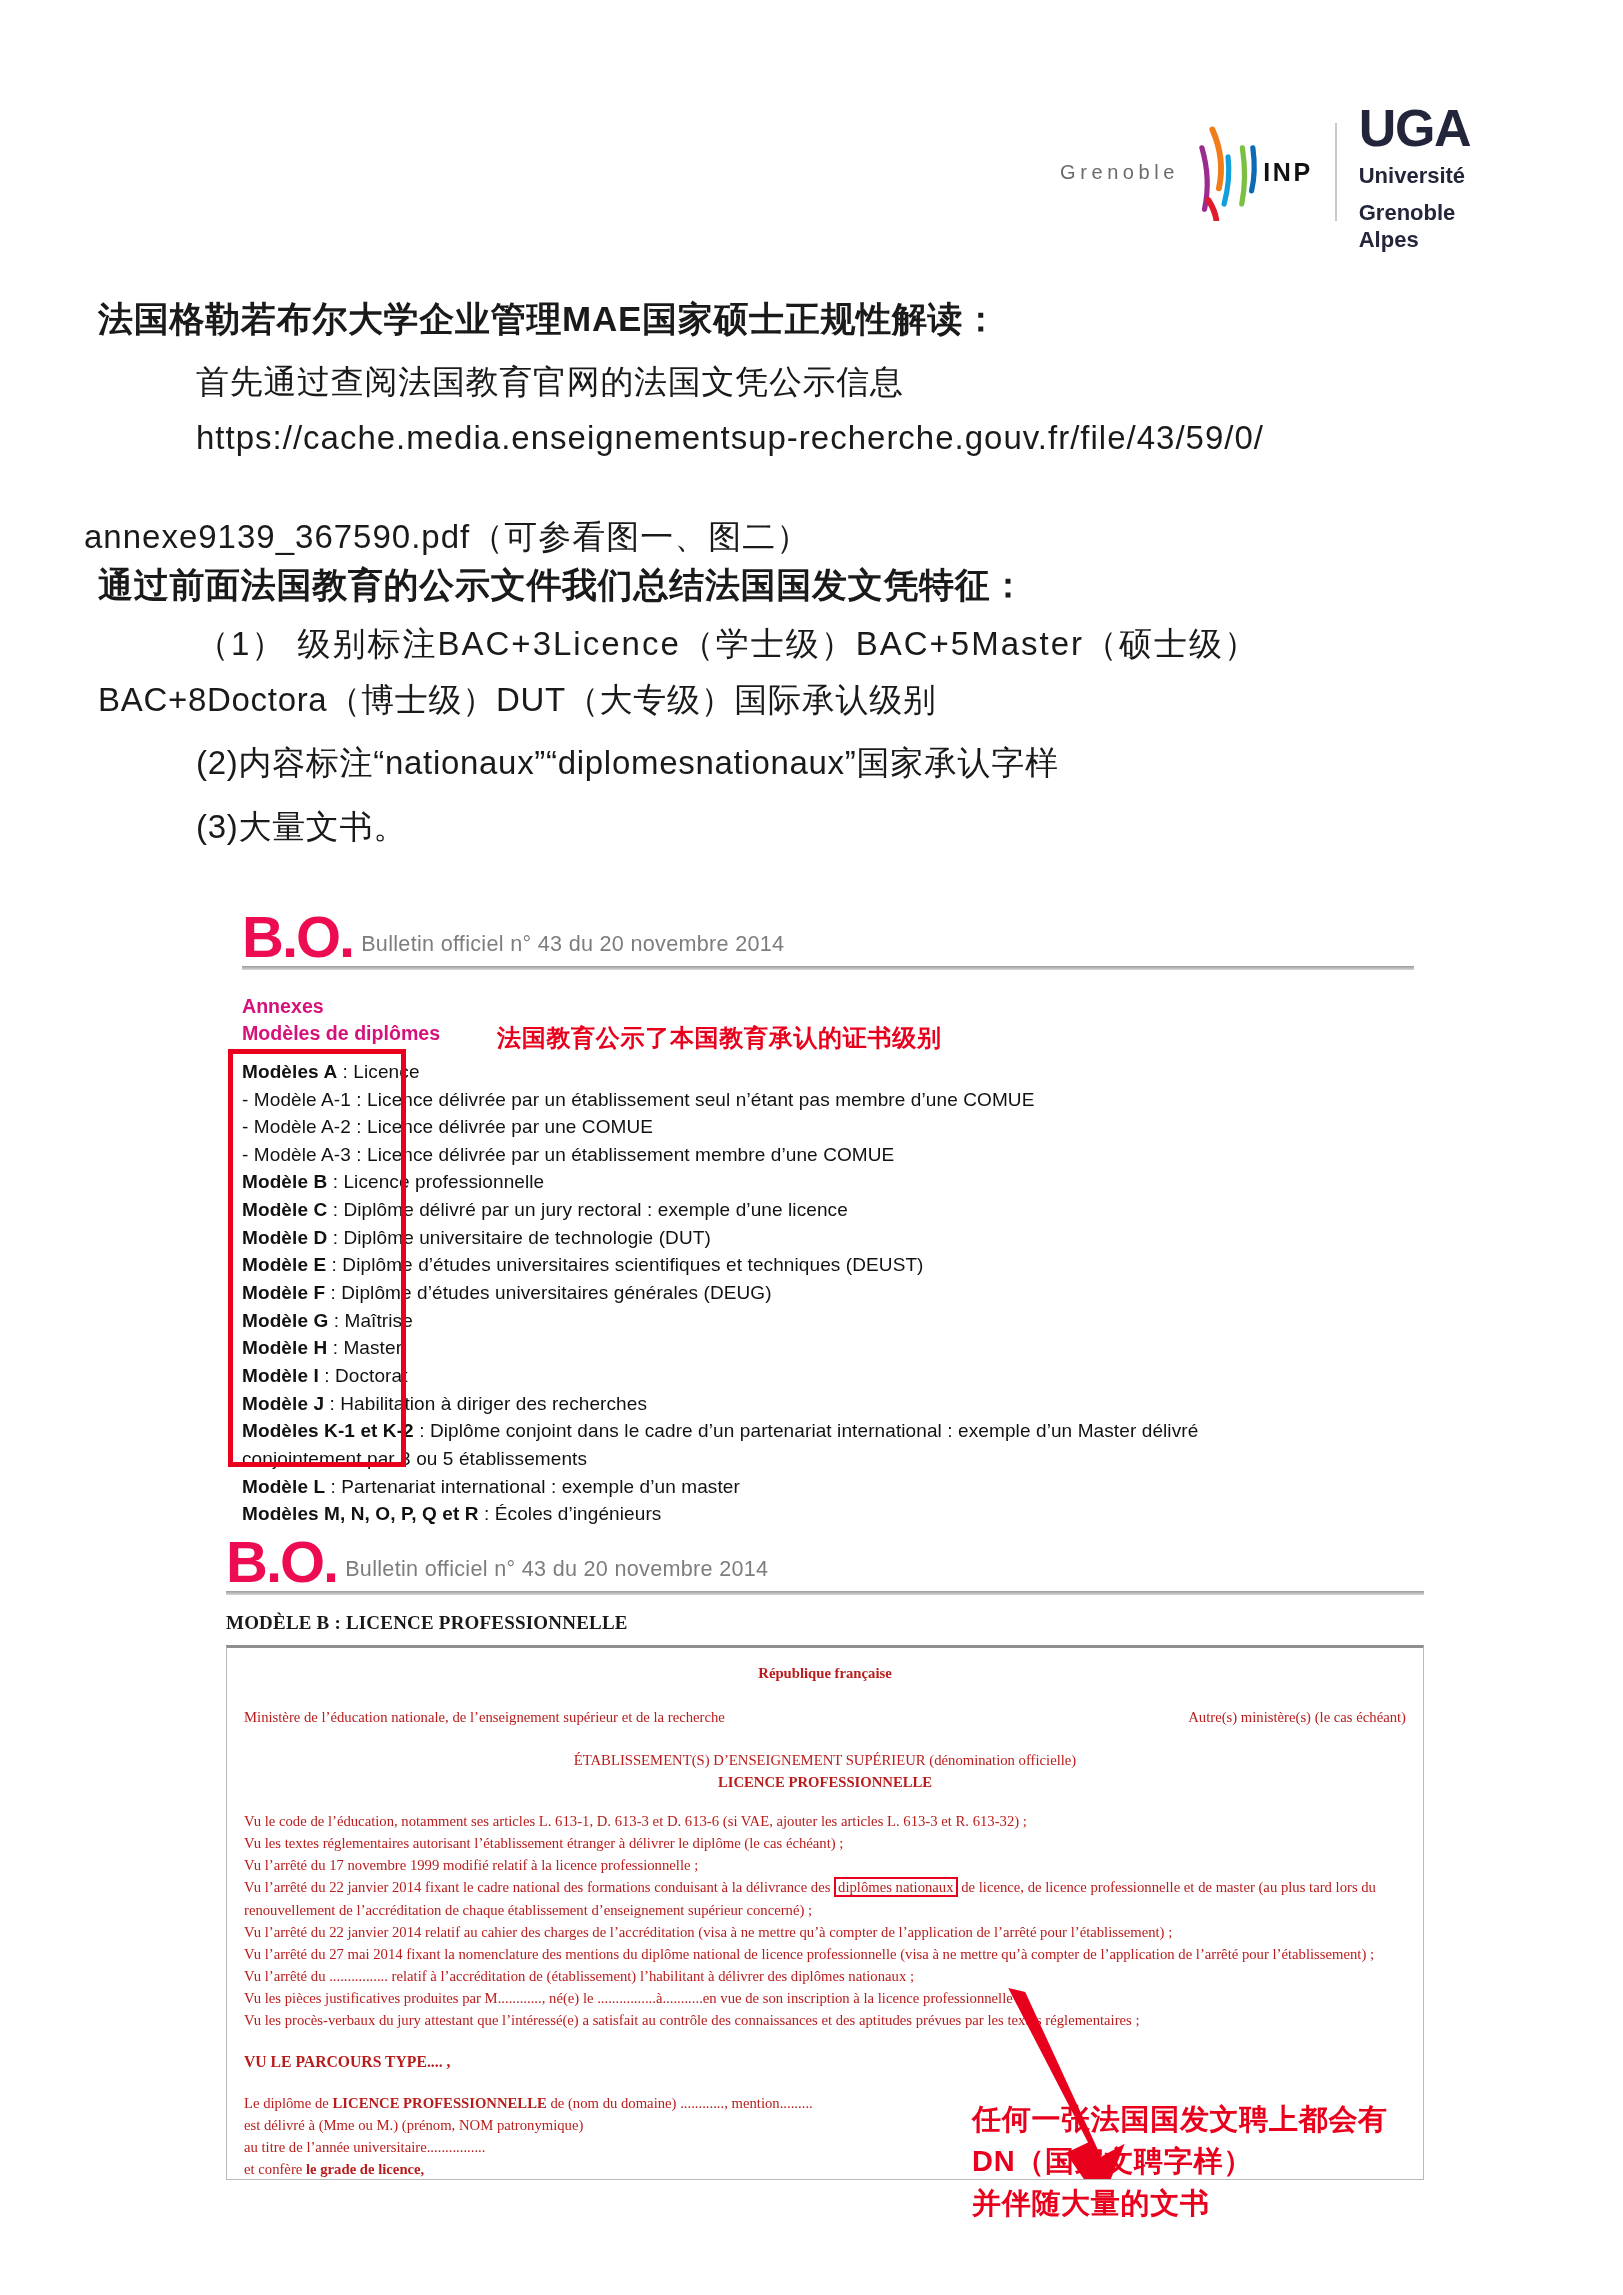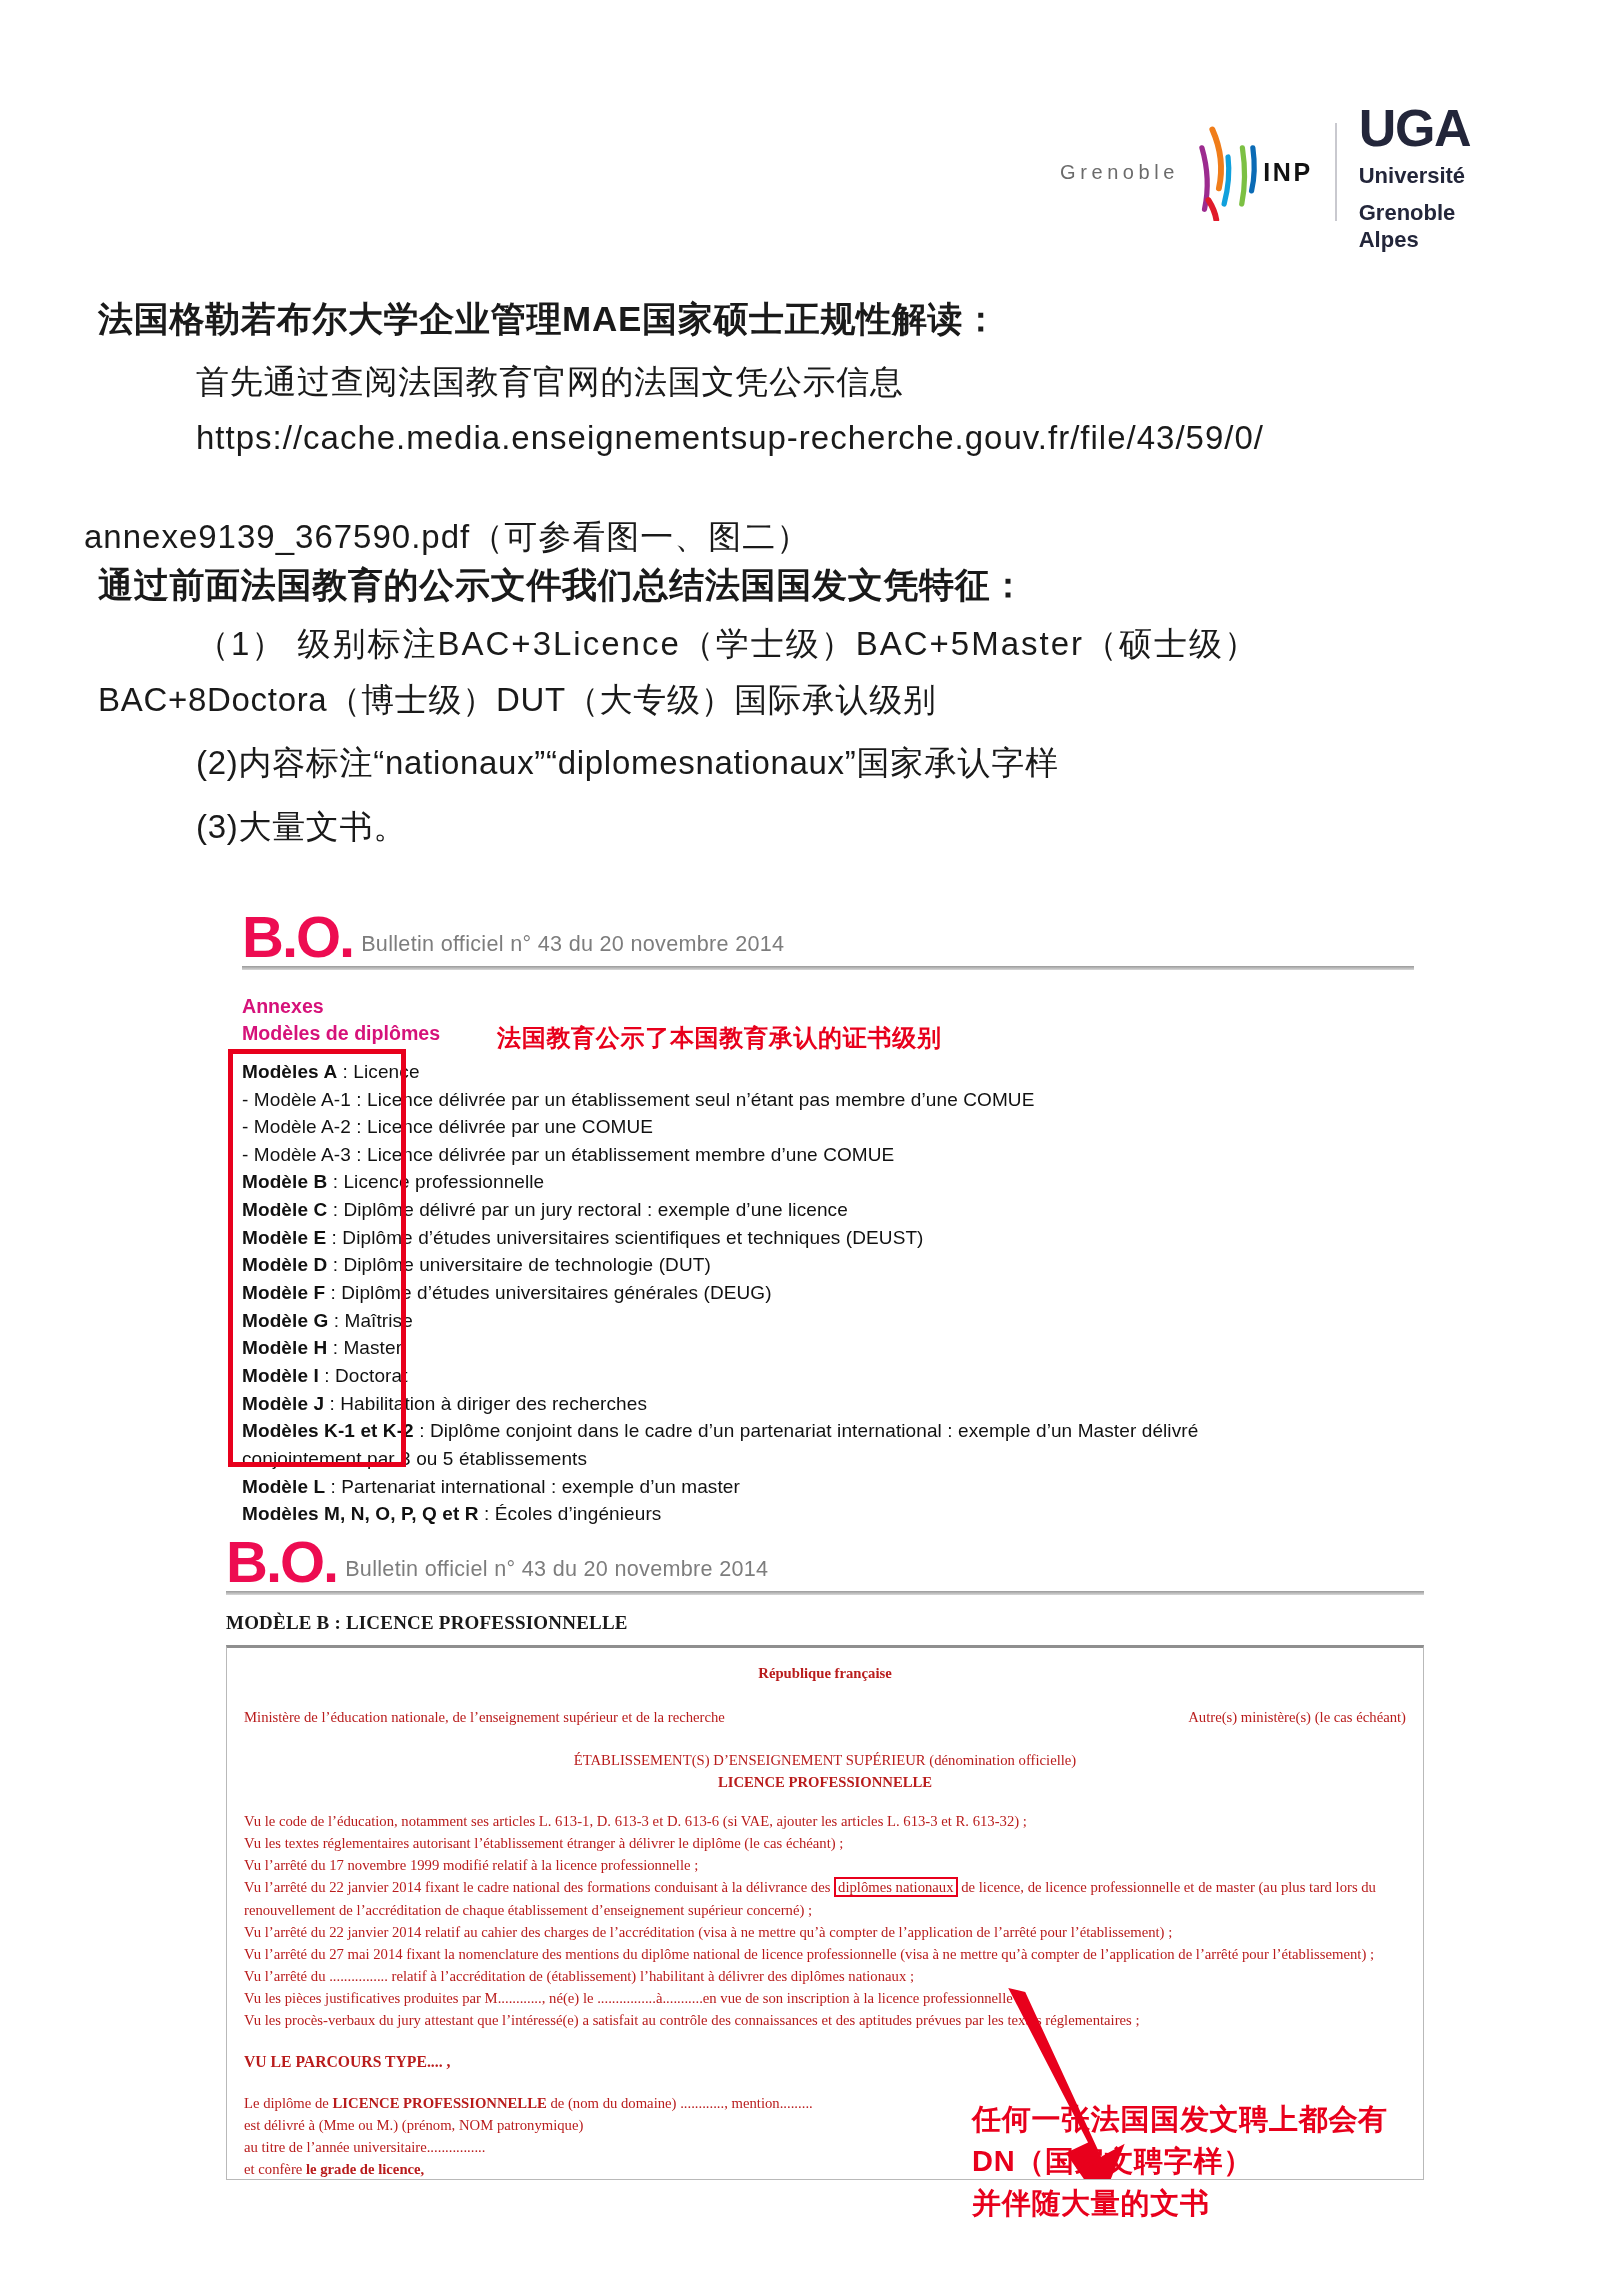--- a/index.html
+++ b/index.html
@@ -120,22 +120,22 @@
   <div class="cn-ann" style="left:255px;top:73px;font-size:24px;margin-top:36px;">法国教育公示了本国教育承认的证书级别</div>
 
   <div class="models" id="models-list">
     <div id="redbox"></div>
   <div><b>Modèles A</b><span> : Licence</span></div>
       <div><span>- Modèle A-1 : Licence délivrée par un établissement seul n’étant pas membre d’une COMUE</span></div>
       <div><span>- Modèle A-2 : Licence délivrée par une COMUE</span></div>
       <div><span>- Modèle A-3 : Licence délivrée par un établissement membre d’une COMUE</span></div>
       <div><b>Modèle B</b><span> : Licence professionnelle</span></div>
       <div><b>Modèle C</b><span> : Diplôme délivré par un jury rectoral : exemple d’une licence</span></div>
+      <div><b>Modèle D</b><span> : Diplôme universitaire de technologie (DUT)</span></div>
       <div><b>Modèle E</b><span> : Diplôme d’études universitaires scientifiques et techniques (DEUST)</span></div>
-      <div><b>Modèle D</b><span> : Diplôme universitaire de technologie (DUT)</span></div>
       <div><b>Modèle F</b><span> : Diplôme d’études universitaires générales (DEUG)</span></div>
       <div><b>Modèle G</b><span> : Maîtrise</span></div>
       <div><b>Modèle H</b><span> : Master</span></div>
       <div><b>Modèle I</b><span> : Doctorat</span></div>
       <div><b>Modèle J</b><span> : Habilitation à diriger des recherches</span></div>
       <div><b>Modèles K-1 et K-2</b><span> : Diplôme conjoint dans le cadre d’un partenariat international : exemple d’un Master délivré</span></div>
       <div><span>conjointement par 3 ou 5 établissements</span></div>
       <div><b>Modèle L</b><span> : Partenariat international : exemple d’un master</span></div>
       <div><b>Modèles M, N, O, P, Q et R</b><span> : Écoles d’ingénieurs</span></div>
     </div>

